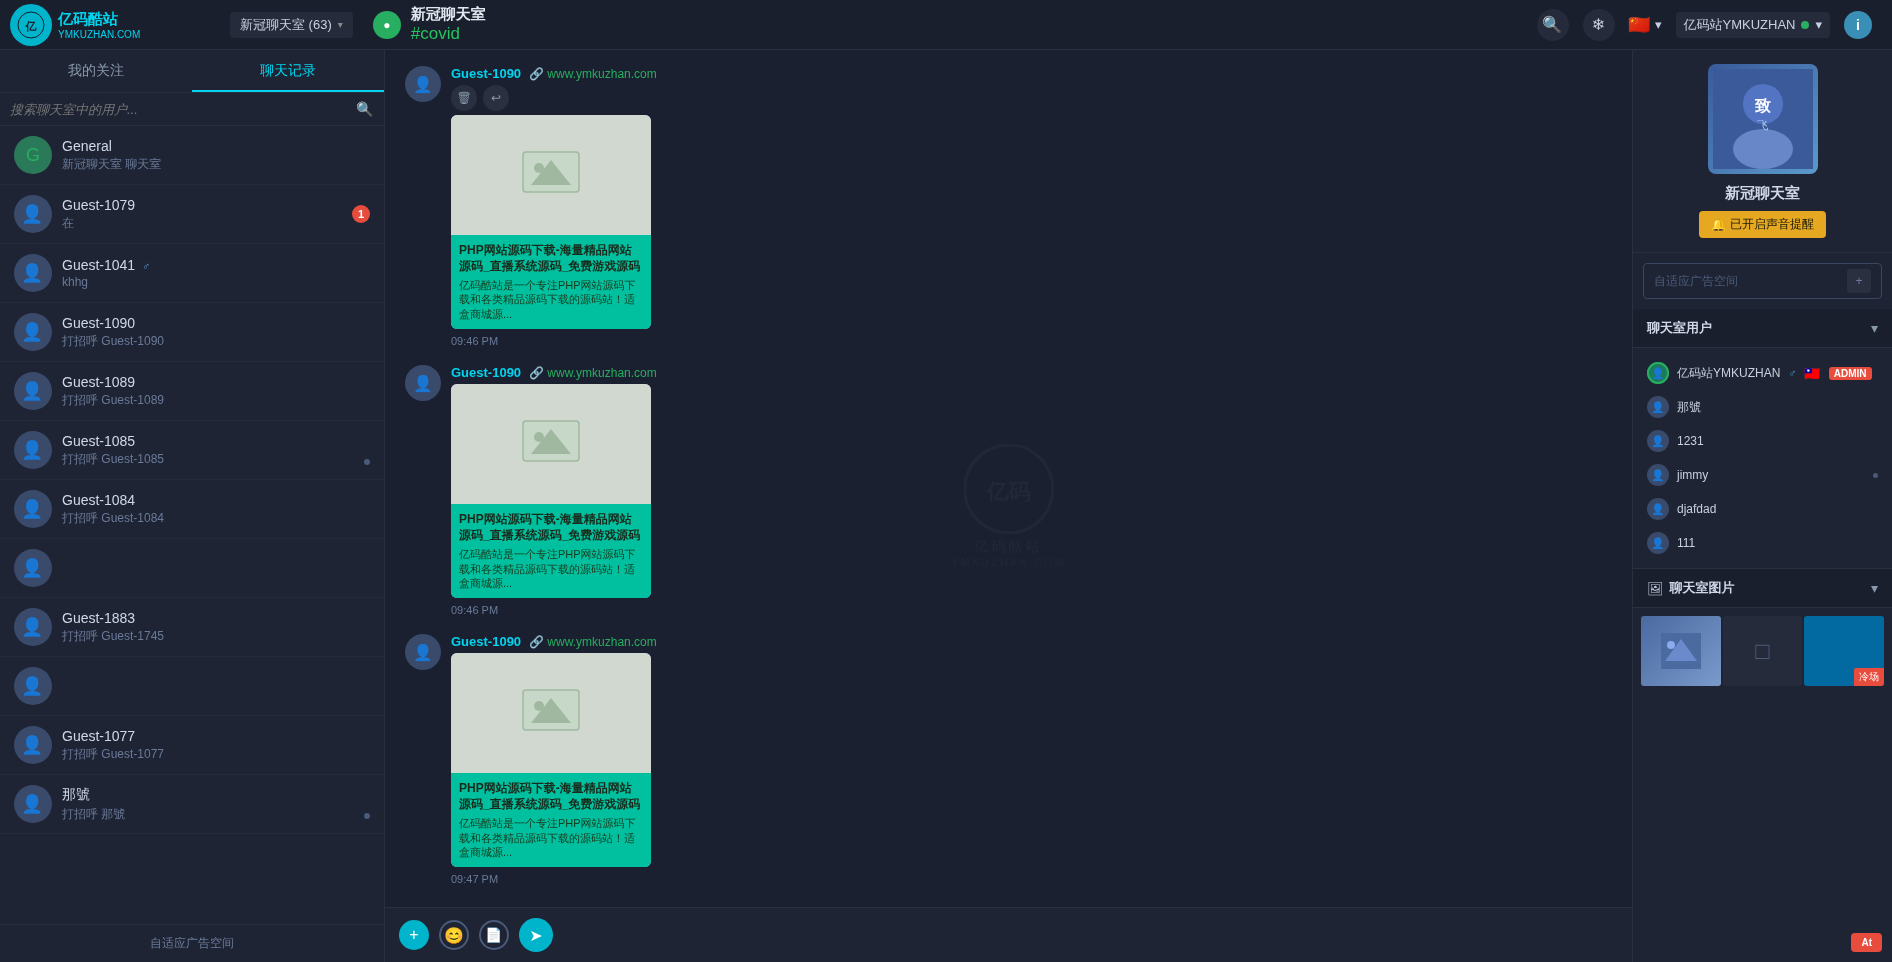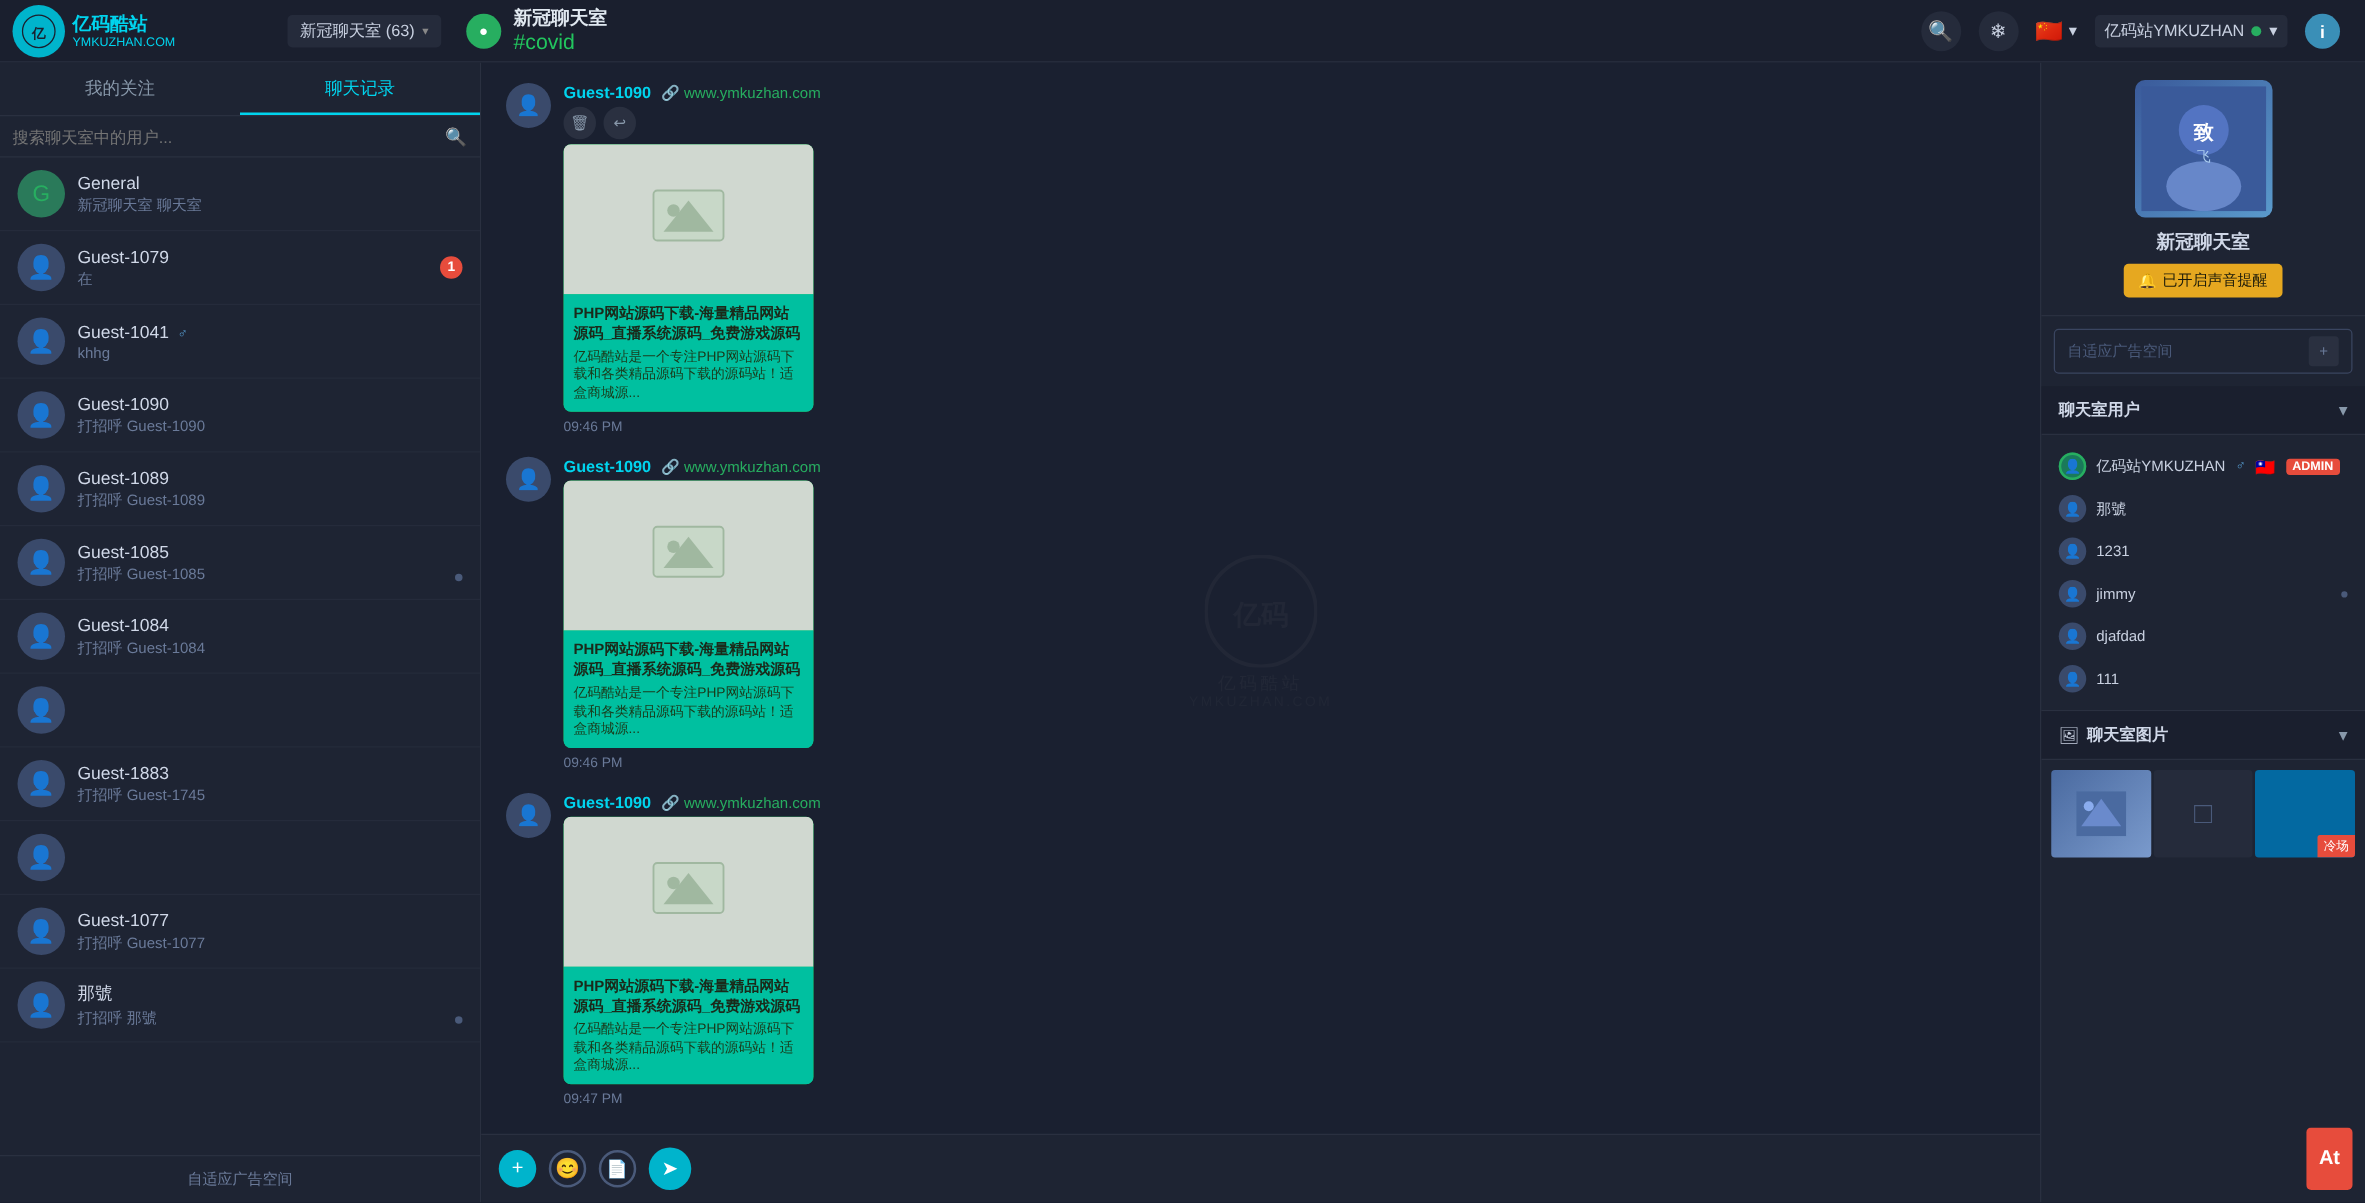--- a/index.html
+++ b/index.html
@@ -122,21 +122,21 @@
       position: absolute; bottom: 0; left: 0; right: 0; height: 2px;
       background: #00d4ee;
     }
     .sidebar-search {
       padding: 8px 10px;
       display: flex; align-items: center; gap: 6px;
       border-bottom: 1px solid #2a3040;
     }
     .sidebar-search input {
       flex: 1; background: transparent; border: none; outline: none;
-      color: #8898aa; font-size: 13px;
+      color: #8898aa; font-size: 13px; font-style: italic;
     }
     .sidebar-search-icon { color: #8898aa; font-size: 14px; cursor: pointer; }
 
     .sidebar-list {
       flex: 1;
       overflow-y: auto;
     }
     .sidebar-list::-webkit-scrollbar { width: 4px; }
     .sidebar-list::-webkit-scrollbar-thumb { background: #3a4560; border-radius: 2px; }
 
@@ -213,21 +213,21 @@
       flex-shrink: 0; font-size: 16px; color: #7a9abf;
       margin-right: 10px;
     }
     .msg-content { flex: 1; }
     .msg-header {
       display: flex; align-items: center; gap: 8px; margin-bottom: 4px;
     }
     .msg-sender { color: #00d4ee; font-size: 13px; font-weight: bold; }
     .msg-link { color: #27ae60; font-size: 12px; }
     .msg-card {
-      background: #22c55e;
+      background: #c4b5fd;
       border-radius: 6px;
       overflow: hidden;
       max-width: 200px;
       cursor: pointer;
     }
     .msg-card-img {
       width: 200px; height: 120px;
       background: #d0d8d0;
       display: flex; align-items: center; justify-content: center;
     }
@@ -375,22 +375,22 @@
     }
 
     
     .at-indicator {
       position: fixed;
       bottom: 10px;
       right: 10px;
       background: #e74c3c;
       color: white;
       border-radius: 4px;
-      padding: 16px 10px;
-      font-size: 16px;
+      padding: 4px 10px;
+      font-size: 10px;
       font-weight: bold;
       cursor: pointer;
       z-index: 100;
     }
   </style>
 </head>
 <body>
 
 <div class="top-header">
   <div class="logo-area">

